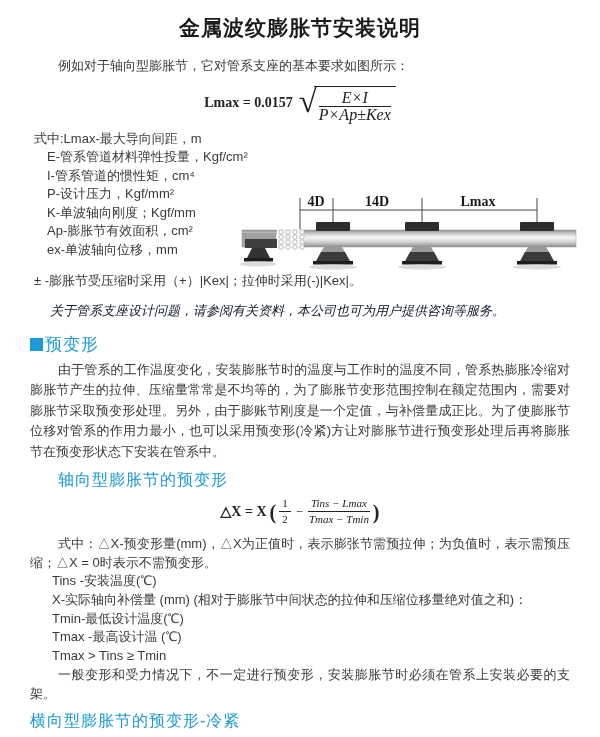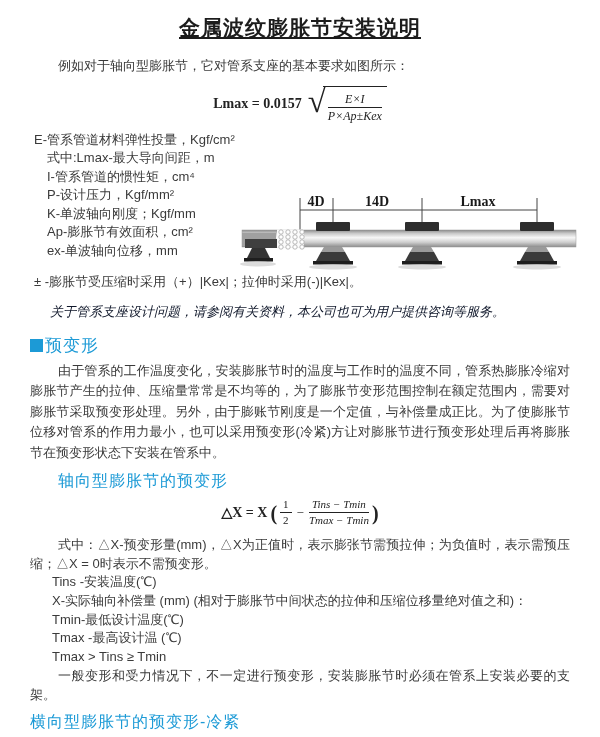--- a/index.html
+++ b/index.html
@@ -2,38 +2,38 @@
 <html><head>
 <meta charset="utf-8">
 <style>
   html,body{margin:0;padding:0;background:#ffffff;}
   body{width:600px;height:737px;overflow:hidden;
        font-family:"Liberation Sans",sans-serif;color:#333;
        -webkit-font-smoothing:antialiased;}
   .page{position:relative;width:600px;height:737px;padding-top:12px;box-sizing:border-box;}
 
   
-  .doc-title{margin:2px 0 14px;text-align:center;font-size:21px;font-weight:bold;color:#1c1c1c;letter-spacing:1px;text-decoration:underline;}
+  .doc-title{margin:2px 0 14px;text-align:center;font-size:21px;font-weight:bold;color:#1c1c1c;letter-spacing:1px;}
 
   
   .para{margin:0 30px;font-size:13px;line-height:20.5px;text-align:justify;color:#3a3a3a;}
   .indent{text-indent:28px;}
 
   
   .sq{display:inline-block;width:13px;height:13px;background:#1c9ad6;vertical-align:-1px;margin-right:2px;}
   .sec-label{color:#1c9ad6;font-size:16px;letter-spacing:1px;}
   .sec2-heading{margin:12px 30px 4px;font-size:17px;font-weight:normal;color:#1c9ad6;letter-spacing:1px;}
   .sub-heading{margin:8px 30px 6px;font-size:16px;font-weight:normal;color:#1c9ad6;letter-spacing:1px;}
   .sub-indent{margin-left:58px;}
 
   
   .formula{display:flex;justify-content:center;align-items:center;gap:6px;margin:8px 0;
            font-family:"Liberation Serif",serif;color:#222;}
   .f-lhs{font-weight:bold;font-size:14px;}
-  .frac{display:inline-flex;flex-direction:column;text-align:center;font-size:12px;line-height:14px;}
+  .frac{display:inline-flex;flex-direction:column;text-align:center;font-size:16px;line-height:14px;}
   .frac .num{border-bottom:1px solid #222;padding:0 3px 1px;}
   .frac .den{padding-top:1px;}
   .fvar{font-style:italic;}
   .sqrt{display:inline-flex;align-items:flex-start;}
   .sqrt-glyph{font-size:33px;line-height:33px;font-weight:normal;margin-right:-3px;}
   .sqrt-body{border-top:1.5px solid #222;padding:2px 5px 0;margin-top:1px;}
   .big-paren{font-size:20px;line-height:20px;font-weight:bold;}
   .f-small{font-size:11px;line-height:13px;}
   .f-mid{margin:0 2px;font-size:13px;}
 
@@ -69,22 +69,22 @@
       <span class="sqrt-body">
         <span class="frac">
           <span class="num fvar">E×I</span>
           <span class="den fvar">P×Ap±Kex</span>
         </span>
       </span>
     </span>
   </div>
 
   <ul class="defs">
+    <li>式中:Lmax-最大导向间距，m</li>
     <li>E-管系管道材料弹性投量，Kgf/cm²</li>
-    <li>式中:Lmax-最大导向间距，m</li>
     <li>I-管系管道的惯性矩，cm⁴</li>
     <li>P-设计压力，Kgf/mm²</li>
     <li>K-单波轴向刚度；Kgf/mm</li>
     <li>Ap-膨胀节有效面积，cm²</li>
     <li>ex-单波轴向位移，mm</li>
   </ul>
   <p class="pm-note">± -膨胀节受压缩时采用（+）|Kex|；拉伸时采用(-)|Kex|。</p>
   <p class="consult-note">关于管系支座设计问题，请参阅有关资料，本公司也可为用户提供咨询等服务。</p>
 
   <div class="diagram-wrap">
@@ -176,21 +176,21 @@
 
   <div class="formula" style="gap:3px;margin:6px 0 8px;">
     <span class="f-lhs">△X = X</span>
     <span class="big-paren">(</span>
     <span class="frac f-small">
       <span class="num">1</span>
       <span class="den">2</span>
     </span>
     <span class="f-mid">−</span>
     <span class="frac f-small">
-      <span class="num fvar">Tins − Tmin</span>
+      <span class="num fvar">Tins − Lmax</span>
       <span class="den fvar">Tmax − Tmin</span>
     </span>
     <span class="big-paren">)</span>
   </div>
 
   <p class="note indent">式中：△X-预变形量(mm)，△X为正值时，表示膨张节需预拉伸；为负值时，表示需预压缩；△X = 0时表示不需预变形。</p>
   <p class="note note-item">Tins -安装温度(℃)</p>
   <p class="note note-item">X-实际轴向补偿量 (mm) (相对于膨胀节中间状态的拉伸和压缩位移量绝对值之和)：</p>
   <p class="note note-item">Tmin-最低设计温度(℃)</p>
   <p class="note note-item">Tmax -最高设计温  (℃)</p>

